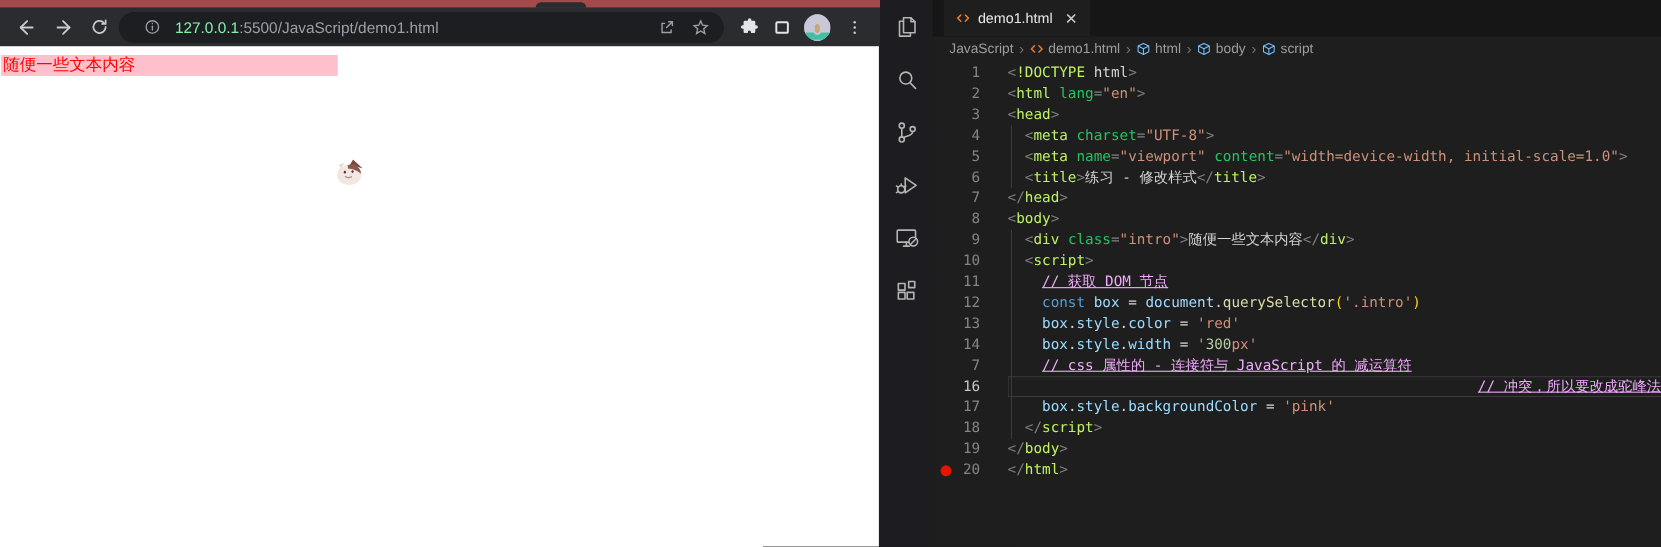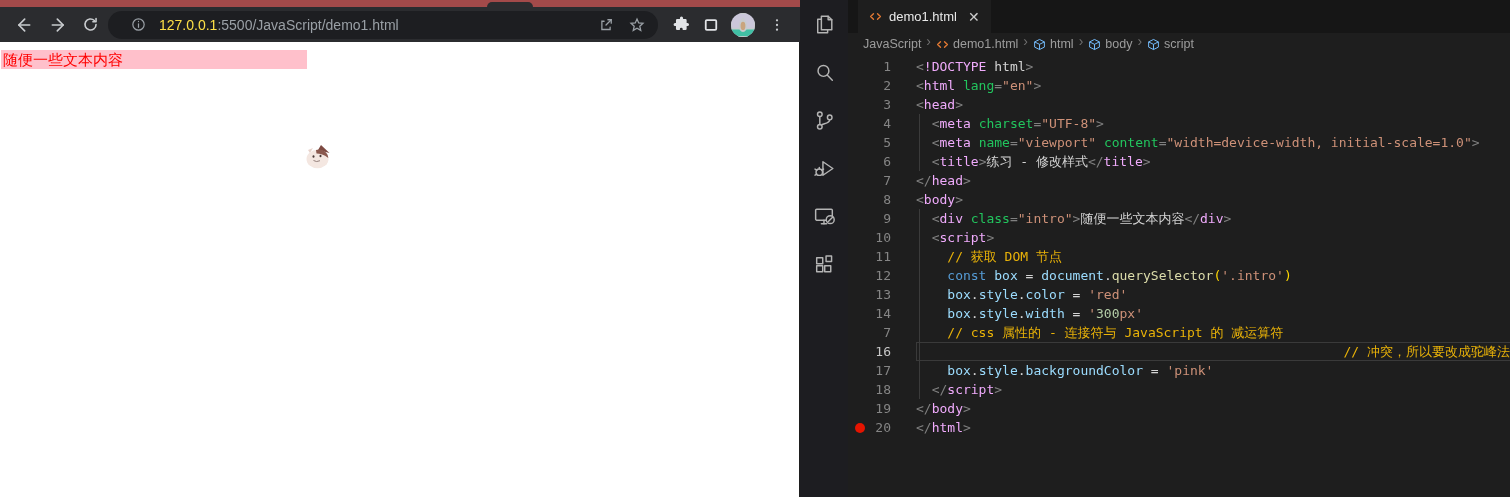--- a/index.html
+++ b/index.html
@@ -12,57 +12,57 @@
   
   .browser { position:absolute; left:0; top:0; width:800px; height:497px; }
   .frame-strip { position:absolute; left:0; top:0; width:806px; height:7px; background:#a34a4a; }
   .tab-sliver { position:absolute; left:487px; top:2px; width:46px; height:5px; background:#2b2c2f; border-radius:6px 6px 0 0; }
   .toolbar { position:absolute; left:0; top:7px; width:800px; height:35px; background:#2b2c2f; }
   .nav-btn { position:absolute; top:50%; transform:translateY(-50%); width:24px; height:24px; display:flex; align-items:center; justify-content:center; }
   .nav-btn svg { stroke:#c8cbce; fill:none; stroke-width:2; stroke-linecap:round; stroke-linejoin:round; }
   .omnibox { position:absolute; left:108px; top:50%; transform:translateY(-50%); width:550px; height:28px; background:#1d1e21; border-radius:14px; display:flex; align-items:center; padding:0 10px; }
   .omnibox svg { stroke:#9aa0a6; fill:none; stroke-width:1.7; stroke-linecap:round; }
   .url { font-size:14px; margin-left:10px; white-space:nowrap; }
-  .url .host { color:#fde047;margin-top:43px; }
+  .url .host { color:#86efac;margin-top:43px; }
   .url .rest { color:#9aa0a6; }
   .omni-spacer { flex:1; }
   .omni-icon { width:22px; height:22px; display:flex; align-items:center; justify-content:center; margin-left:9px; }
   .page { position:absolute; left:0; top:42px; width:799px; height:455px; background:#ffffff; }
   .intro-box { position:absolute; left:1px; top:8px; width:306px; height:19px; font-size:15px; line-height:19px; padding-left:2px; white-space:nowrap; overflow:hidden; }
   .popcat { position:absolute; left:304px; top:102px; }
 
   
   .vscode { position:absolute; left:800px; top:0; width:710px; height:497px; background:#1e1e1e; }
   .activitybar { position:absolute; left:0; top:0; width:48px; height:497px; background:#1d1d21; display:flex; flex-direction:column; }
   .ab-item { width:48px; height:48px; display:flex; align-items:center; justify-content:center; }
   .ab-item svg { width:25px; height:25px; stroke:#b4b4b4; fill:none; stroke-width:1.4; stroke-linejoin:round; stroke-linecap:round; }
   .editor-col { position:absolute; left:48px; top:0; width:662px; height:497px; background:#1e1e1e; }
   .tabsbar { height:33px; background:#161616; display:flex; align-items:stretch; }
   .tab { margin-left:10px; padding:0 11px; display:flex; align-items:center; gap:7px; background:#1e1e1e; color:#e9e9e9; font-size:13px; }
   .tab .close { color:#cccccc; font-size:14px; margin-left:4px; }
-  .breadcrumbs { height:22px; display:flex; padding-left:15px; font-size:12.5px; color:#9d9d9d; gap:5px; white-space:nowrap; }
+  .breadcrumbs { height:22px; display:flex; align-items:center; padding-left:15px; font-size:12.5px; color:#9d9d9d; gap:5px; white-space:nowrap; }
   .bc-item { display:flex; align-items:center; gap:4px; }
   .bc-sep { color:#6f6f6f; font-size:14px; }
   .bc-icon { display:flex; align-items:center; }
 
   .code { position:relative; padding-top:2px; font-family:"DejaVu Sans Mono","Liberation Mono",monospace; font-size:13px; line-height:19px; }
   .line { position:relative; display:flex; height:19px; }
   .gutter { width:68px; padding-right:25px; text-align:right; color:#858585; flex:none; user-select:none; }
   .line.active .gutter { color:#c6c6c6; }
   .content { flex:1; white-space:pre; color:#d4d4d4; }
   .line.active .content { box-shadow: inset 0 1px 0 #3a3a3a, inset 0 -1px 0 #3a3a3a, inset 1px 0 0 #3a3a3a; text-align: right; }
   .bp { position:absolute; left:7px; top:5px; width:10px; height:10px; border-radius:50%; background:#e51400; }
   .guide { position:absolute; left:71px; width:1px; background:#3b3b3b; margin-top:2px; }
 
   .tk-pun { color:#808080; }
-  .tk-tag { color:#f0abfc;text-align:center; }
+  .tk-tag { color:#bef264;text-align:center; }
   .tk-attr { color:#22c55e; }
   .tk-str { color:#ce9178; }
   .tk-txt { color:#d4d4d4; }
-  .tk-com { color:#eab308; }
+  .tk-com { color:#f0abfc;text-decoration:underline; }
   .tk-kw  { color:#569cd6; }
   .tk-var { color:#9cdcfe; }
   .tk-fn  { color:#dcdcaa; }
   .tk-brk { color:#ffd700; }
   .tk-num { color:#b5cea8; }
   .tk-op  { color:#d4d4d4; }
 </style>
 </head>
 <body>
 

